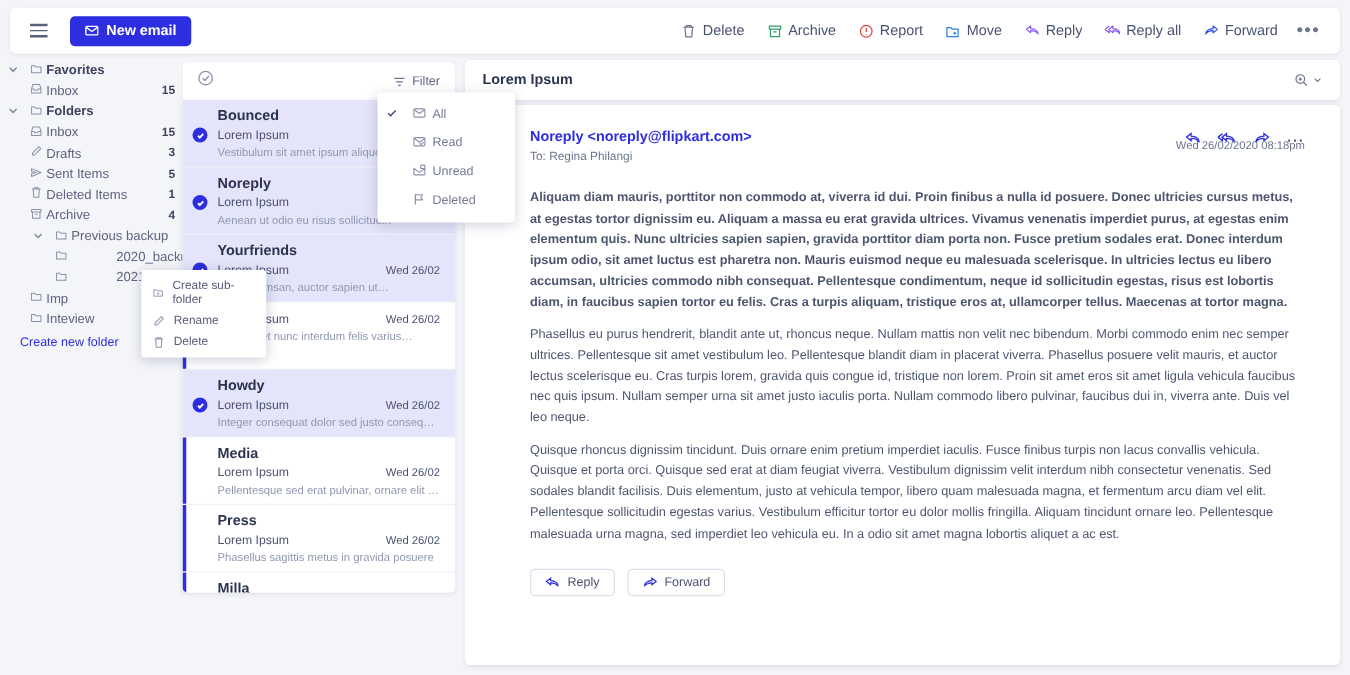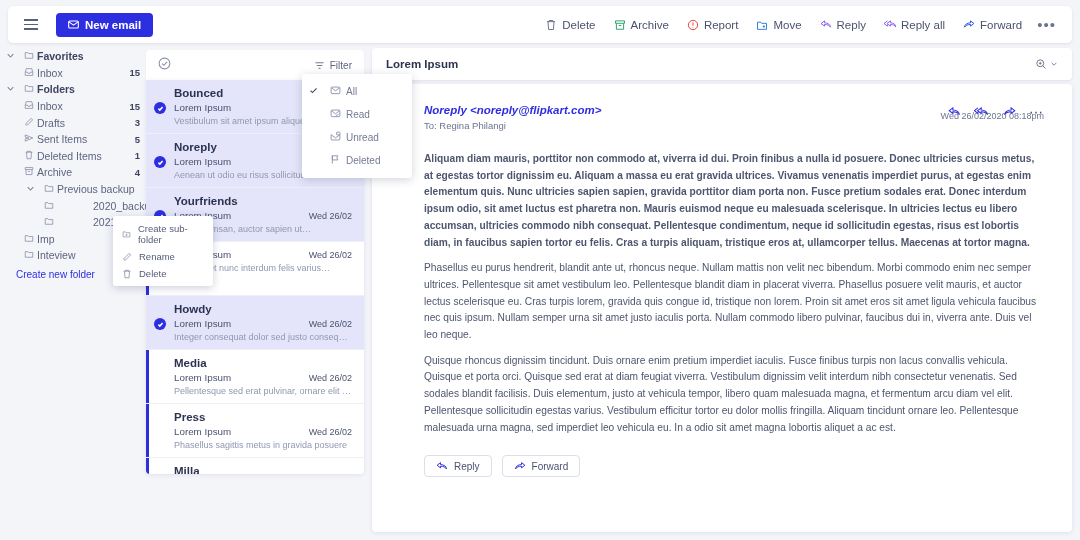--- a/index.html
+++ b/index.html
@@ -122,21 +122,21 @@
     background: #fff; border-radius: 4px; display:flex; align-items:center;
     padding: 0 14px; box-shadow: 0 1px 3px rgba(40,50,90,.10); z-index: 5;
   }
   .read-head .rt { font-size: 11.5px; font-weight: 700; color: #2c3350; }
   .read-head .zoomc { margin-left:auto; display:flex; align-items:center; gap:3px; cursor:pointer; color:#6d748f;}
   .read-body {
     position: absolute; left: 372px; top: 84px; width: 700px; height: 448px;
     background: #fff; border-radius: 4px; box-shadow: 0 1px 4px rgba(40,50,90,.10);
     padding: 18px 28px 10px 52px; overflow: hidden;
   }
-  .sender { font-size: 11.5px; font-weight: 700; color: #2d2ee0; line-height: 16px; font-style: italic; }
+  .sender { font-size: 11.5px; font-weight: 700; color: #2d2ee0; line-height: 16px; }
   .to-line { font-size: 9.5px; color: #6d748f; line-height: 15px; }
   .msg-acts { position: absolute; right: 28px; top: 20px; display:flex; align-items:center; gap:13px; color:#2d2ee0; }
   .msg-acts span { cursor:pointer; line-height: 1;}
   .msg-date { position: absolute; right: 28px; top: 27px; font-size: 9px; color:#6d748f;padding-left:35px; }
   .para { font-size: 10.2px; line-height: 16.7px; color: #4e566f; text-align: left; margin-top: 9px; }
   .para:first-of-type { margin-top: 18px; font-weight: bold; }
   .foot-btns { display: flex; gap: 10px; margin-top: 19px; }
   .fbtn {
     display:flex; align-items:center; gap:6px; height: 22px; padding: 0 11px;
     border: 1px solid #dcdfea; border-radius: 4px; background: #fff;

